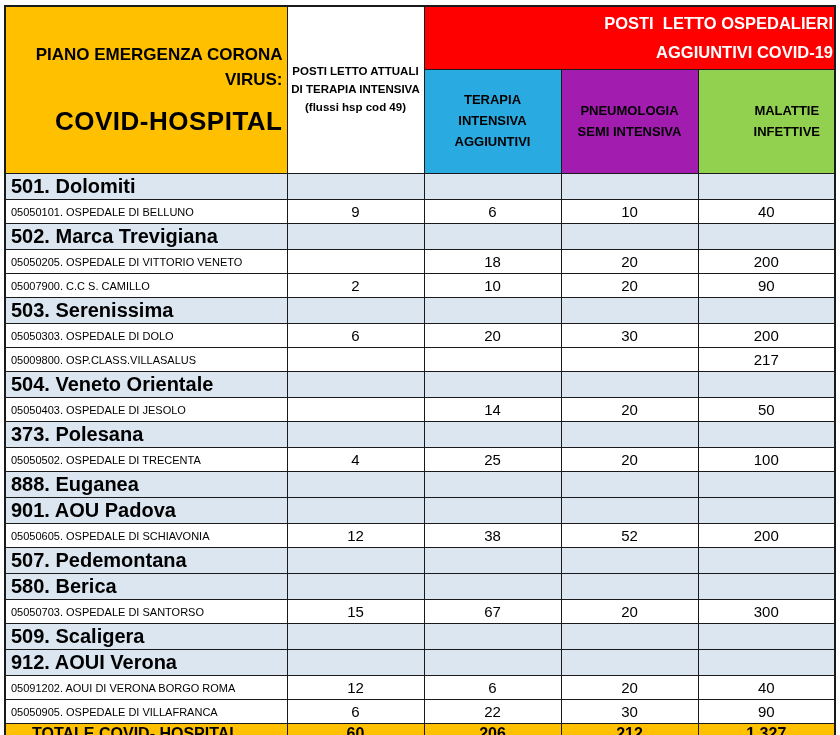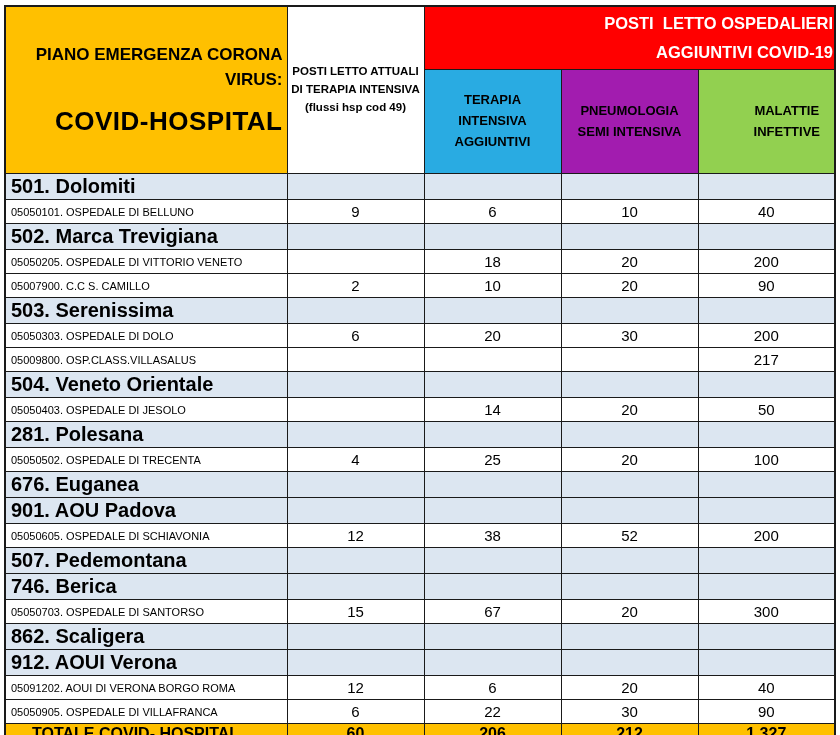--- a/index.html
+++ b/index.html
@@ -205,35 +205,35 @@
           <td class="val"></td>
         </tr>
         <tr class="hospital">
           <td class="label">05050403. OSPEDALE DI JESOLO</td>
           <td class="val"></td>
           <td class="val">14</td>
           <td class="val">20</td>
           <td class="val">50</td>
         </tr>
         <tr class="section">
-          <td class="label">281. Polesana</td>
+          <td class="label">373. Polesana</td>
           <td class="val"></td>
           <td class="val"></td>
           <td class="val"></td>
           <td class="val"></td>
         </tr>
         <tr class="hospital">
           <td class="label">05050502. OSPEDALE DI TRECENTA</td>
           <td class="val">4</td>
           <td class="val">25</td>
           <td class="val">20</td>
           <td class="val">100</td>
         </tr>
         <tr class="section">
-          <td class="label">676. Euganea</td>
+          <td class="label">888. Euganea</td>
           <td class="val"></td>
           <td class="val"></td>
           <td class="val"></td>
           <td class="val"></td>
         </tr>
         <tr class="section">
           <td class="label">901. AOU Padova</td>
           <td class="val"></td>
           <td class="val"></td>
           <td class="val"></td>
@@ -247,35 +247,35 @@
           <td class="val">200</td>
         </tr>
         <tr class="section">
           <td class="label">507. Pedemontana</td>
           <td class="val"></td>
           <td class="val"></td>
           <td class="val"></td>
           <td class="val"></td>
         </tr>
         <tr class="section">
-          <td class="label">746. Berica</td>
+          <td class="label">580. Berica</td>
           <td class="val"></td>
           <td class="val"></td>
           <td class="val"></td>
           <td class="val"></td>
         </tr>
         <tr class="hospital">
           <td class="label">05050703. OSPEDALE DI SANTORSO</td>
           <td class="val">15</td>
           <td class="val">67</td>
           <td class="val">20</td>
           <td class="val">300</td>
         </tr>
         <tr class="section">
-          <td class="label">862. Scaligera</td>
+          <td class="label">509. Scaligera</td>
           <td class="val"></td>
           <td class="val"></td>
           <td class="val"></td>
           <td class="val"></td>
         </tr>
         <tr class="section">
           <td class="label">912. AOUI Verona</td>
           <td class="val"></td>
           <td class="val"></td>
           <td class="val"></td>

